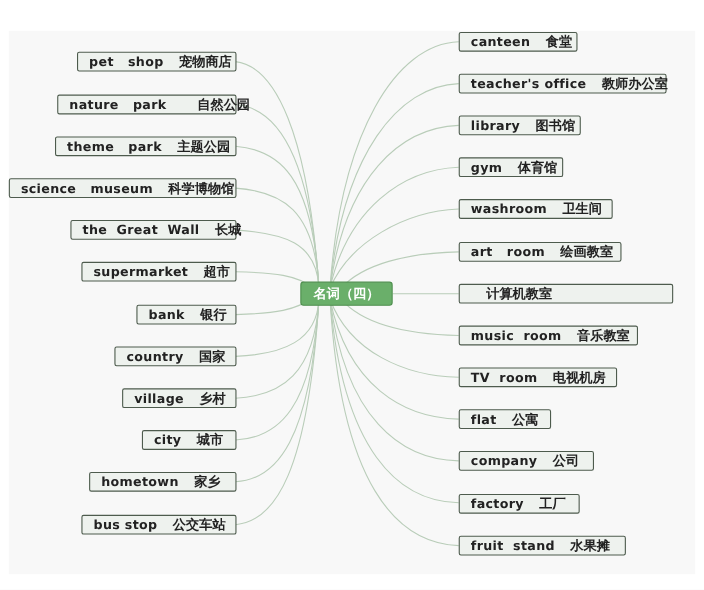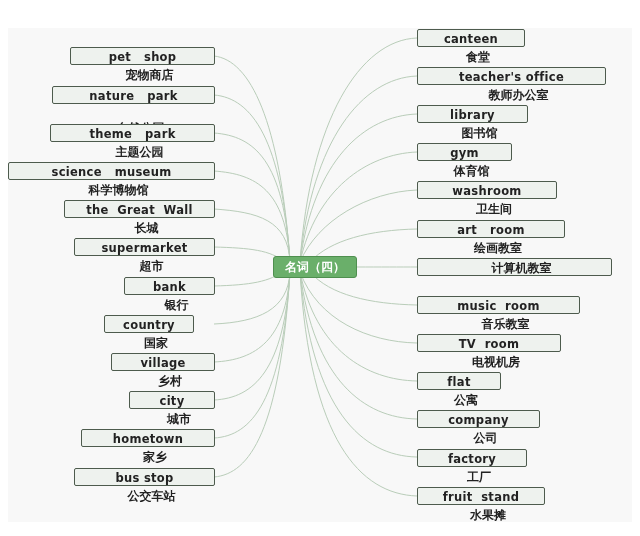--- a/index.html
+++ b/index.html
@@ -3,21 +3,21 @@
 <meta charset="utf-8">
 <style>
   html, body { margin:0; padding:0; }
   body { width:640px; height:536px; background:#ffffff; position:relative; overflow:hidden;
          font-family:"DejaVu Sans","Liberation Sans",sans-serif; }
   .panel { position:absolute; left:8px; top:28px; width:624px; height:494px; background:#f8f8f8; }
   svg.links { position:absolute; left:0; top:0; width:640px; height:536px; }
   .node { position:absolute; height:18px; line-height:18px; box-sizing:border-box;
           border:1.5px solid #4d5b4d; border-radius:2px; background:#eef2ee;
           font-size:11.5px; font-weight:bold; color:#222; white-space:nowrap;
-          padding:0 10px; display:flex; align-items:center;flex-direction:column; }
+          padding:0 10px; display:flex; align-items:center; }
   .node .en { letter-spacing:0.3px; }
   .node .zh { margin-left:14px; font-size:12px; }
   .center { position:absolute; left:273px; top:256px; width:84px; height:22px;
             background:#6aaf6a; border:1.5px solid #4f8f4f; border-radius:3px; box-sizing:border-box;
             color:#fff; font-size:12px; font-weight:bold; display:flex; align-items:center; justify-content:center; }
 </style>
 </head>
 <body>
 
 <div class="panel"></div>
@@ -77,21 +77,21 @@
     <span class="zh">长城</span>
   </div>
 <div class="node" style="left:74px;top:238px;width:141px;">
   <span class="en" style="white-space: pre;">supermarket</span>
     <span class="zh">超市</span>
   </div>
 <div class="node" style="left:124px;top:277px;width:91px;">
   <span class="en" style="white-space: pre;">bank</span>
     <span class="zh">银行</span>
   </div>
-<div class="node" style="left:104px;top:315px;width:90px;">
+<div class="node" style="left:104px;top:315px;width:111px;">
   <span class="en" style="white-space: pre;">country</span>
     <span class="zh">国家</span>
   </div>
 <div class="node" style="left:111px;top:353px;width:104px;">
   <span class="en" style="white-space: pre;">village</span>
     <span class="zh">乡村</span>
   </div>
 <div class="node" style="left:129px;top:391px;width:86px;">
   <span class="en" style="white-space: pre;">city</span>
     <span class="zh">城市</span>
@@ -145,16 +145,16 @@
     <span class="zh">公寓</span>
   </div>
 <div class="node" style="left:417px;top:410px;width:123px;">
   <span class="en" style="white-space: pre;">company</span>
     <span class="zh">公司</span>
   </div>
 <div class="node" style="left:417px;top:449px;width:110px;">
   <span class="en" style="white-space: pre;">factory</span>
     <span class="zh">工厂</span>
   </div>
-<div class="node" style="left:417px;top:487px;width:128px;">
+<div class="node" style="left:417px;top:487px;width:152px;">
   <span class="en" style="white-space: pre;">fruit  stand</span>
     <span class="zh">水果摊</span>
   </div>
 
 </body></html>

